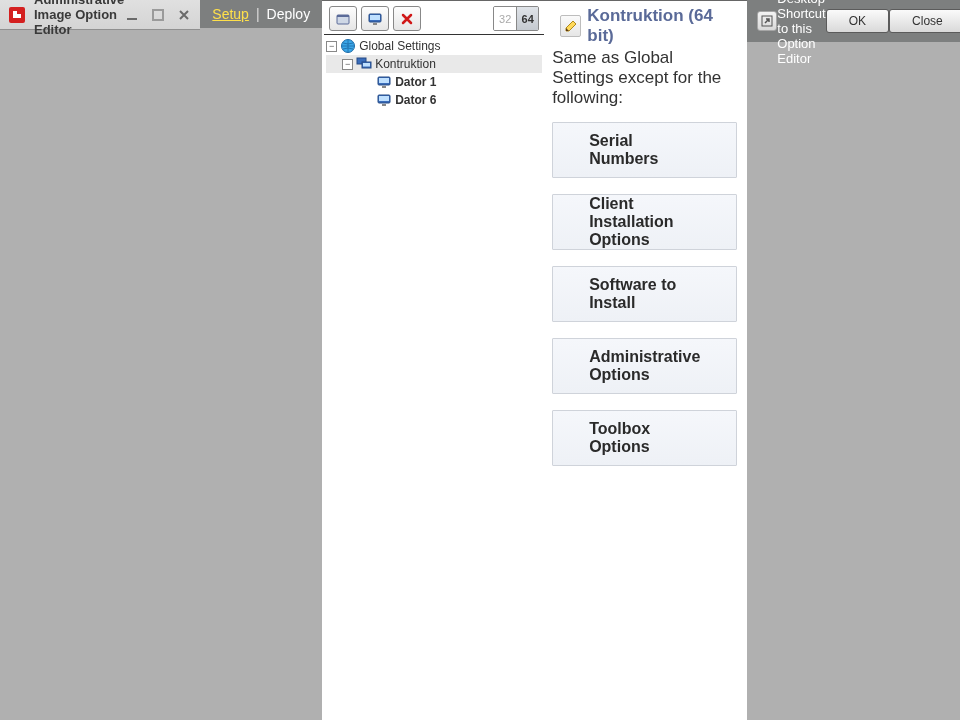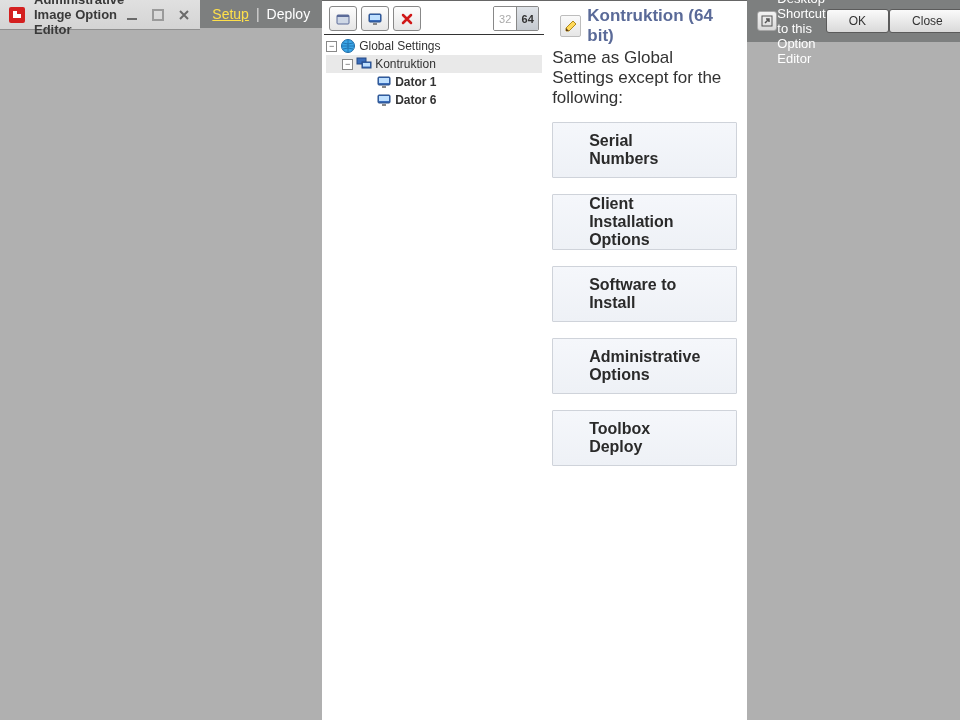--- a/index.html
+++ b/index.html
@@ -191,21 +191,21 @@
       <div class="section">
           <span>Client Installation Options</span>
         </div>
       <div class="section">
           <span>Software to Install</span>
         </div>
       <div class="section">
           <span>Administrative Options</span>
         </div>
       <div class="section">
-          <span>Toolbox Deploy</span>
+          <span>Toolbox Options</span>
         </div>
     </div>
 
   </div>
 
   <div class="footer">
     <span class="shortcut-icon">
       <svg width="14" height="14" viewBox="0 0 14 14">
           <rect x="2" y="2" width="10" height="10" fill="none" stroke="#555"></rect>
           <path d="M5 9 L9 5 M6 5 H9 V8" stroke="#555" fill="none" stroke-width="1.5"></path>

